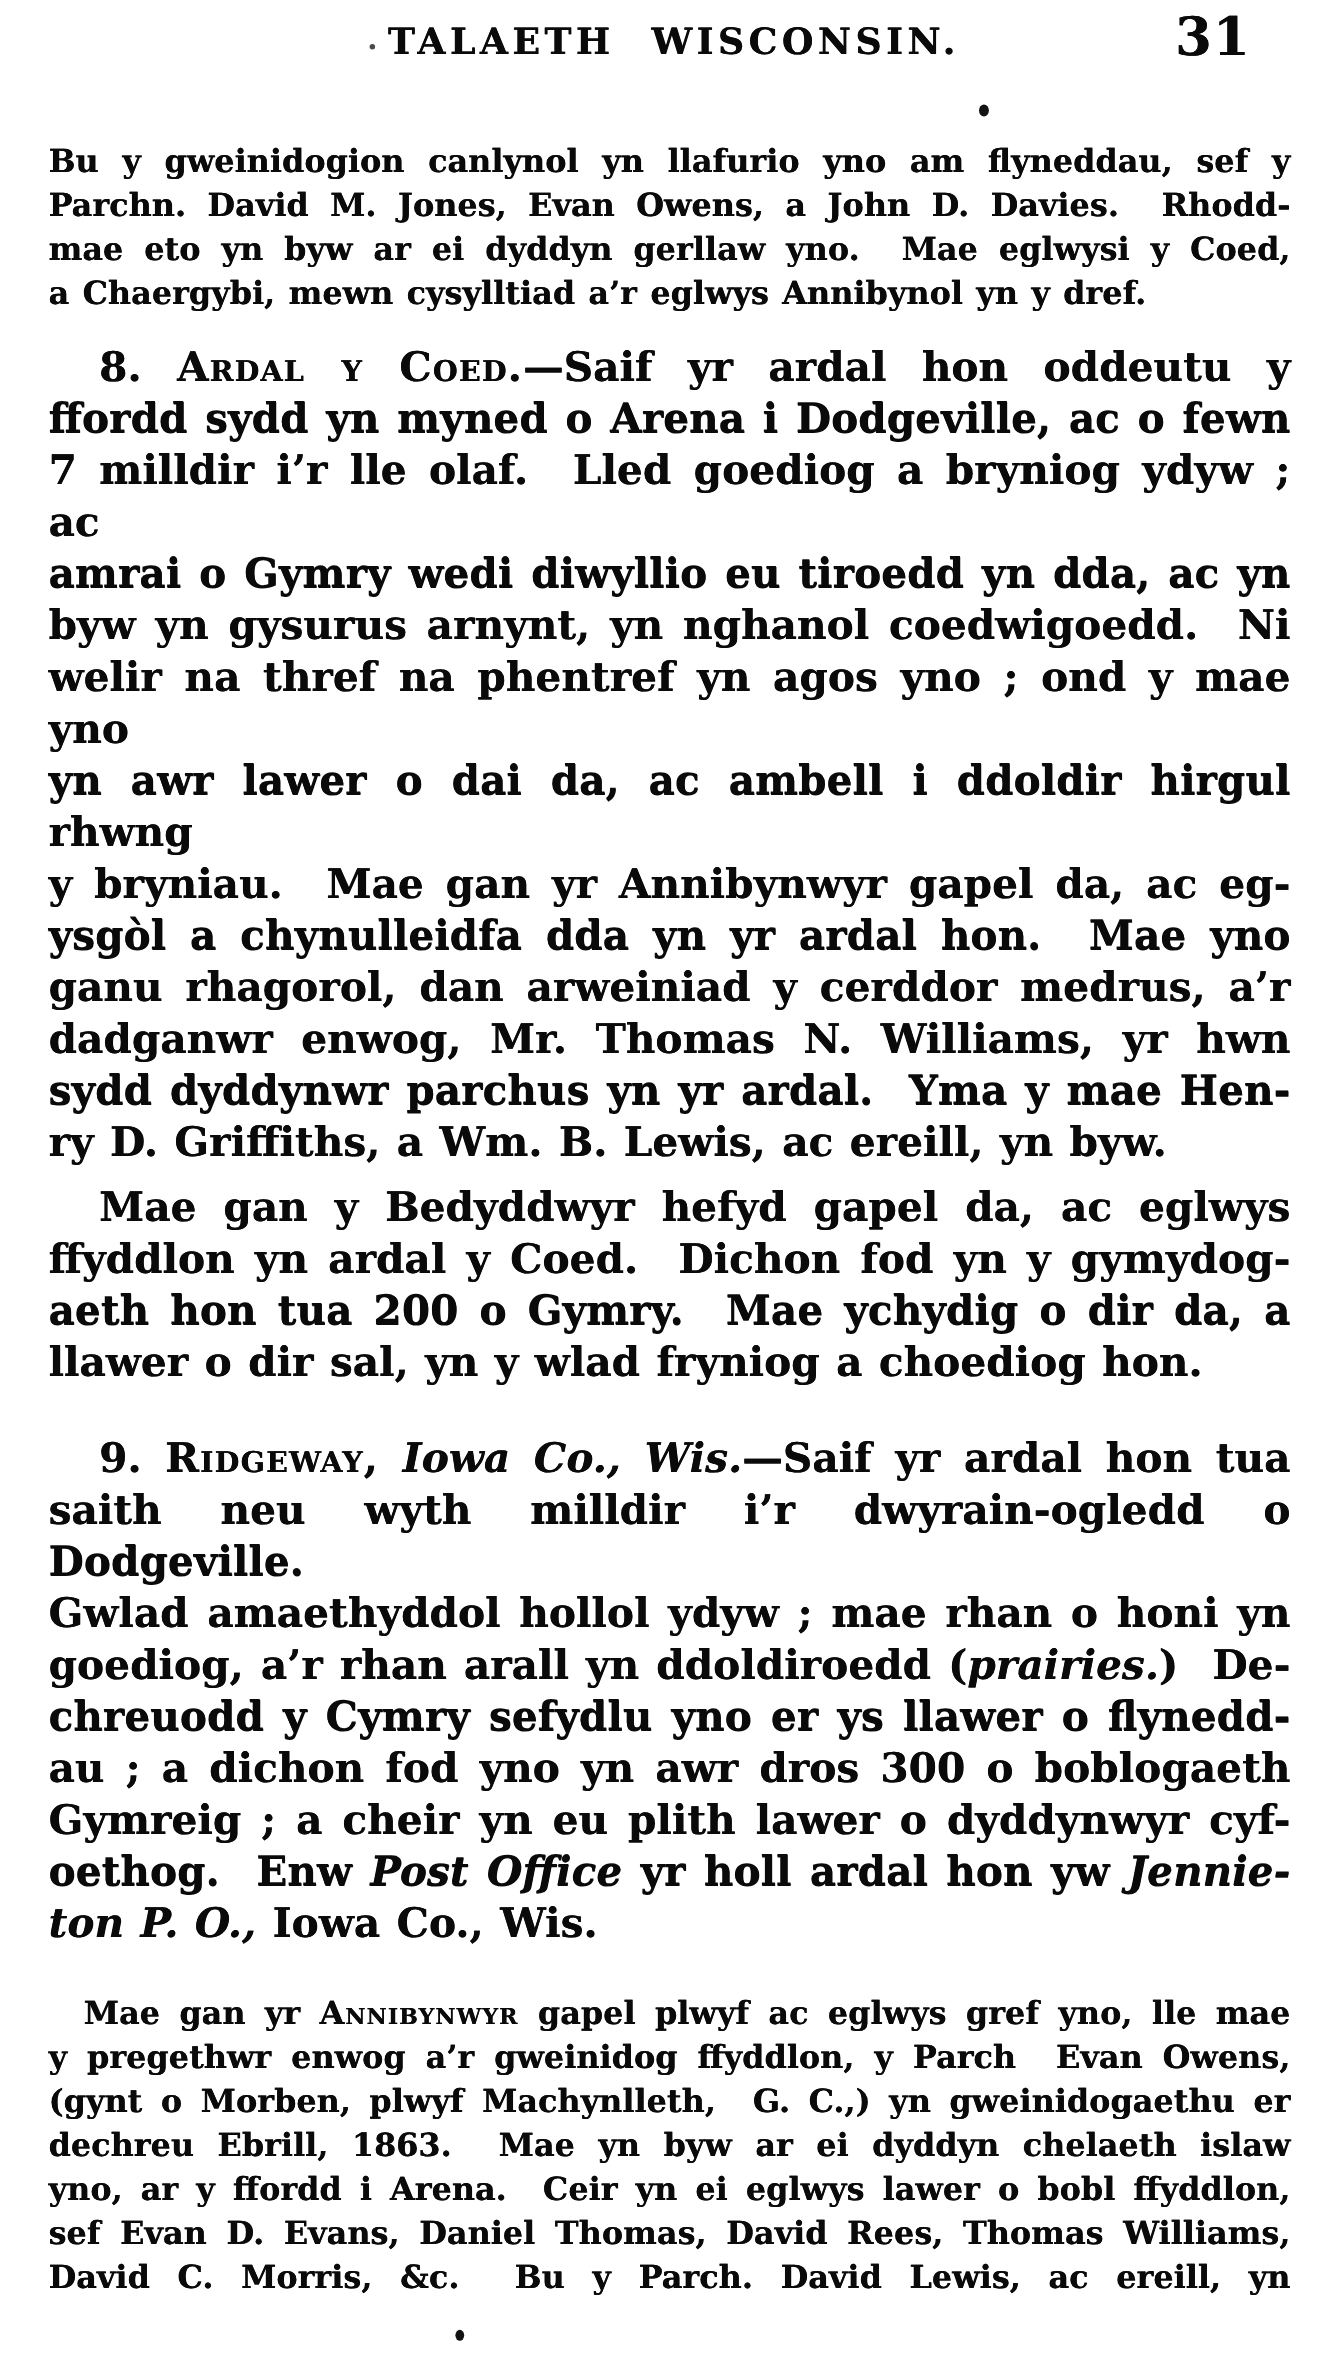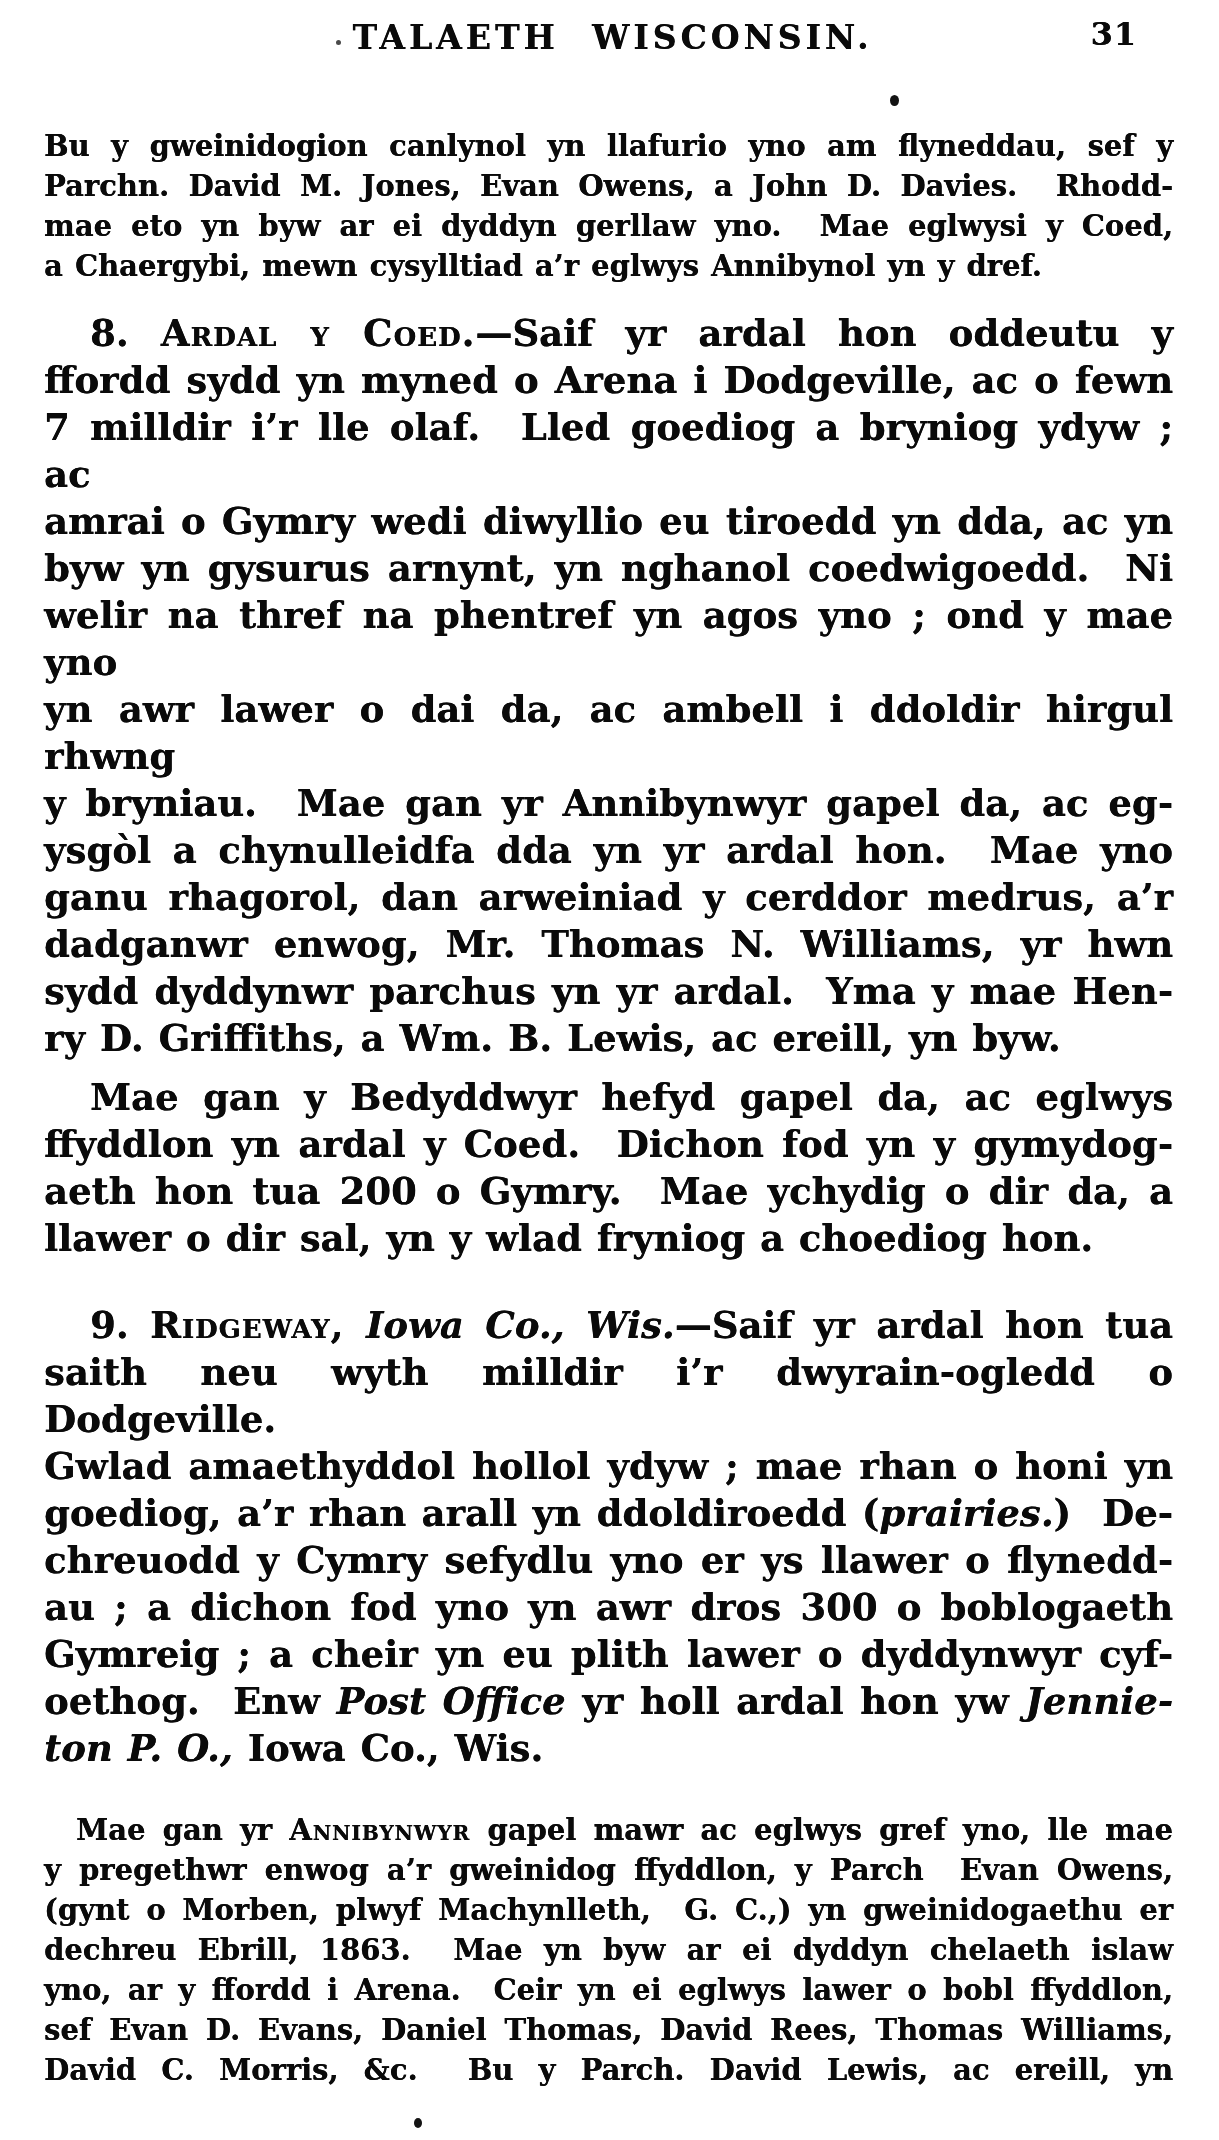--- a/index.html
+++ b/index.html
@@ -18,21 +18,21 @@
   
   .page-header { position: relative; padding-top: 18px; height: 44px; }
   .running-title {
     display: block; text-align: center;
     font-size: 33px; line-height: 40px;
     letter-spacing: 4px; word-spacing: 18px;
     transform: translateX(4px);
   }
   .page-number {
     position: absolute; right: 36px; top: 12px;
-    font-size: 32px; line-height: 44px; letter-spacing: 1px;
+    font-size: 48px; line-height: 44px; letter-spacing: 1px;
   }
 
   
   .para { margin: 0; }
   .line {
     text-align: justify;
     text-align-last: justify;
     word-spacing: 2px;
   }
   .line.noj { text-align-last: left; }
@@ -97,21 +97,21 @@
         <div class="line"><span>saith neu wyth milldir i’r dwyrain-ogledd o Dodgeville.</span></div>
         <div class="line"><span>Gwlad amaethyddol hollol ydyw ; mae rhan o honi yn</span></div>
         <div class="line"><span>goediog, a’r rhan arall yn ddoldiroedd (</span><span class="i">prairies.</span><span>)&nbsp; De-</span></div>
         <div class="line"><span>chreuodd y Cymry sefydlu yno er ys llawer o flynedd-</span></div>
         <div class="line"><span>au ; a dichon fod yno yn awr dros 300 o boblogaeth</span></div>
         <div class="line"><span>Gymreig ; a cheir yn eu plith lawer o dyddynwyr cyf-</span></div>
         <div class="line"><span>oethog.&nbsp; Enw </span><span class="i">Post Office</span><span> yr holl ardal hon yw </span><span class="i">Jennie-</span></div>
         <div class="line noj"><span class="i">ton P. O.,</span><span> Iowa Co., Wis.</span></div>
       </div>
       <div class="para small m-note-annibynwyr-ridgeway">
-        <div class="line ind"><span>Mae gan yr </span><span class="sc">Annibynwyr</span><span> gapel mawr ac eglwys gref yno, lle mae</span></div>
+        <div class="line ind"><span>Mae gan yr </span><span class="sc">Annibynwyr</span><span> gapel plwyf ac eglwys gref yno, lle mae</span></div>
         <div class="line"><span>y pregethwr enwog a’r gweinidog ffyddlon, y Parch&nbsp; Evan Owens,</span></div>
         <div class="line"><span>(gynt o Morben, plwyf Machynlleth,&nbsp; G. C.,) yn gweinidogaethu er</span></div>
         <div class="line"><span>dechreu Ebrill, 1863.&nbsp; Mae yn byw ar ei dyddyn chelaeth islaw</span></div>
         <div class="line"><span>yno, ar y ffordd i Arena.&nbsp; Ceir yn ei eglwys lawer o bobl ffyddlon,</span></div>
         <div class="line"><span>sef Evan D. Evans, Daniel Thomas, David Rees, Thomas Williams,</span></div>
         <div class="line"><span>David C. Morris, &amp;c.&nbsp; Bu y Parch. David Lewis, ac ereill, yn</span></div>
       </div>
     </div>
 </div>
 

